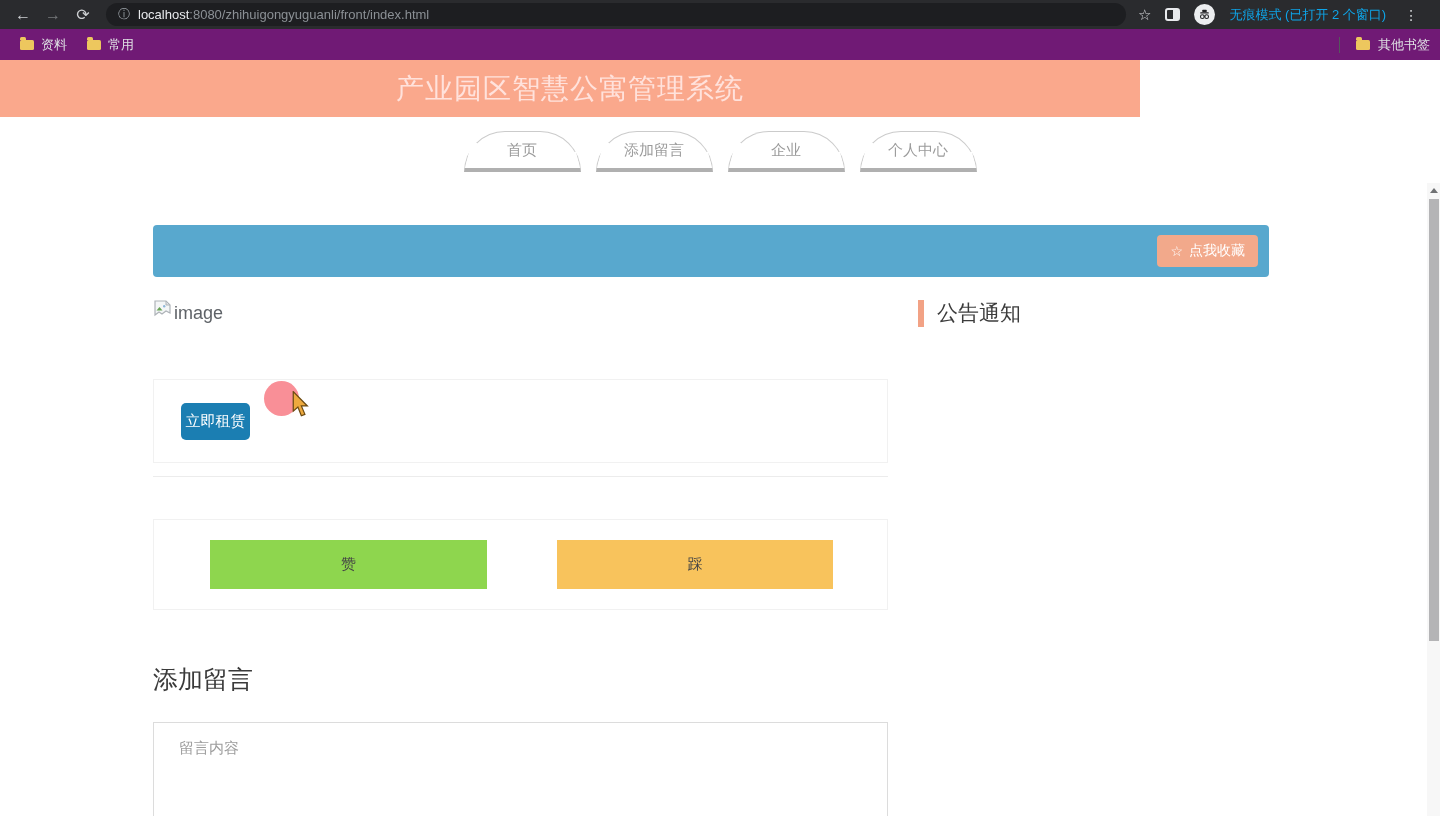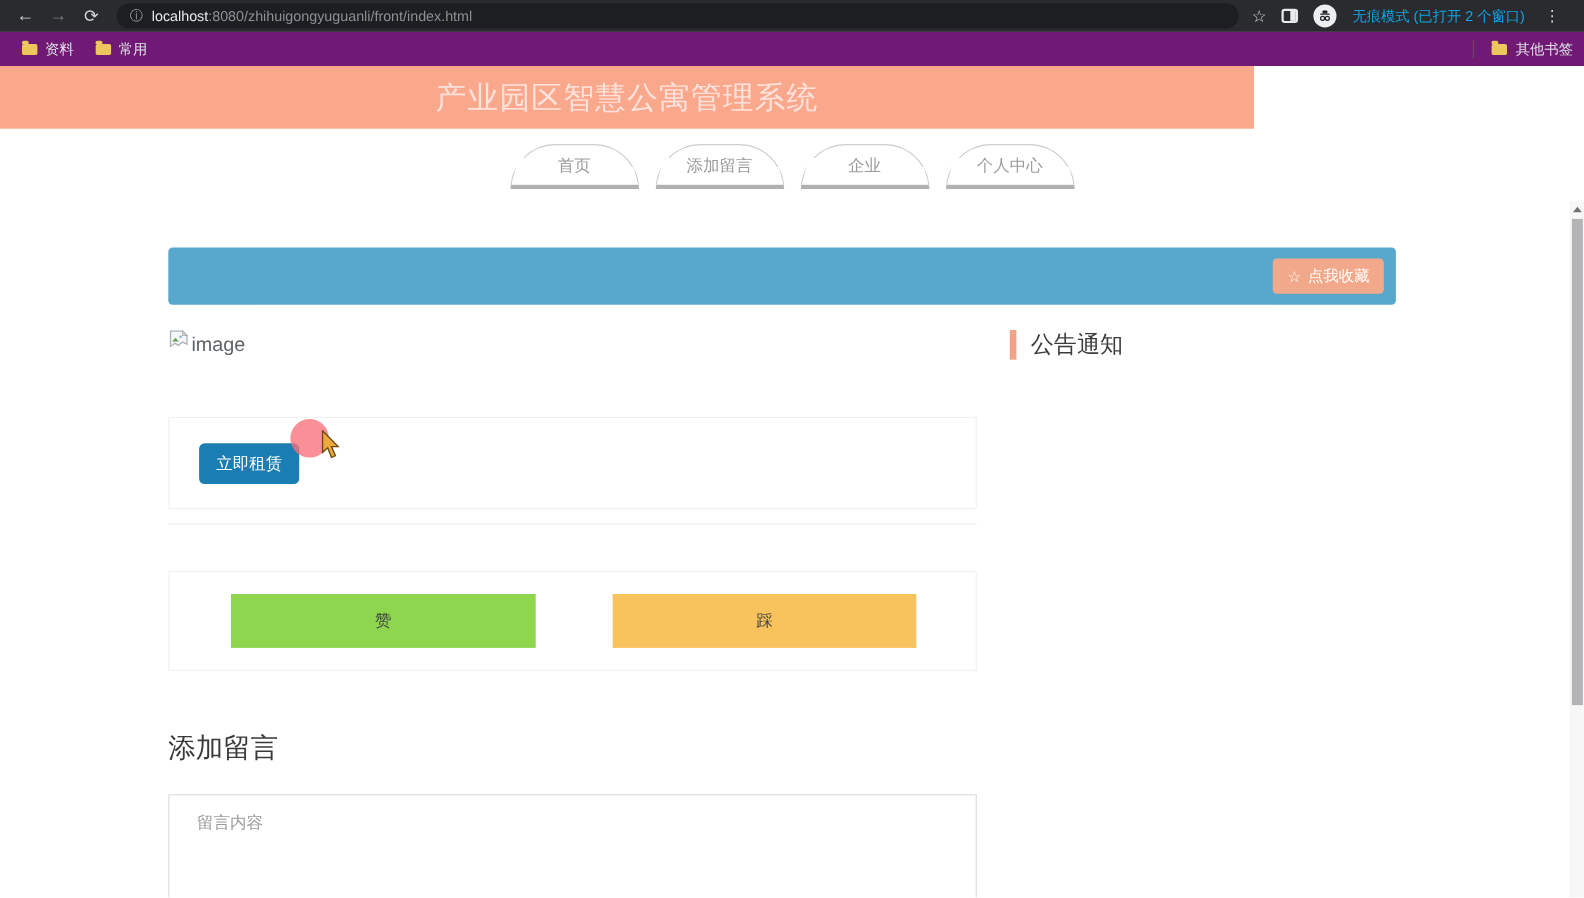--- a/index.html
+++ b/index.html
@@ -96,21 +96,21 @@
   .recommend-head { position:absolute; top:299px; left:918px; display:flex; align-items:center; }
   .recommend-bar { width:6px; height:27px; background:#f2a285; }
   .recommend-title { margin-left:13px; font-size:21px; color:#3c3c3c; }
 
   
   .box1 {
     position:absolute; top:379px; left:153px; width:735px; height:84px;
     border:1px solid #f1f1f1;
   }
   .rent-btn {
-    position:absolute; left:27px; top:23px; width:91px; height:37px;
+    position:absolute; left:27px; top:23px; width:69px; height:37px;
     background:#1b7eb2; color:#fff; font-size:15px; border:none; border-radius:5px; cursor:pointer;
   }
   .sep { position:absolute; top:476px; left:153px; width:735px; height:1px; background:#ececec; }
   .box2 {
     position:absolute; top:519px; left:153px; width:735px; height:91px;
     border:1px solid #f1f1f1;
   }
   .like-btn, .dislike-btn {
     position:absolute; top:20px; height:49px; border:none; cursor:pointer;
     font-size:15px; color:#454545;

